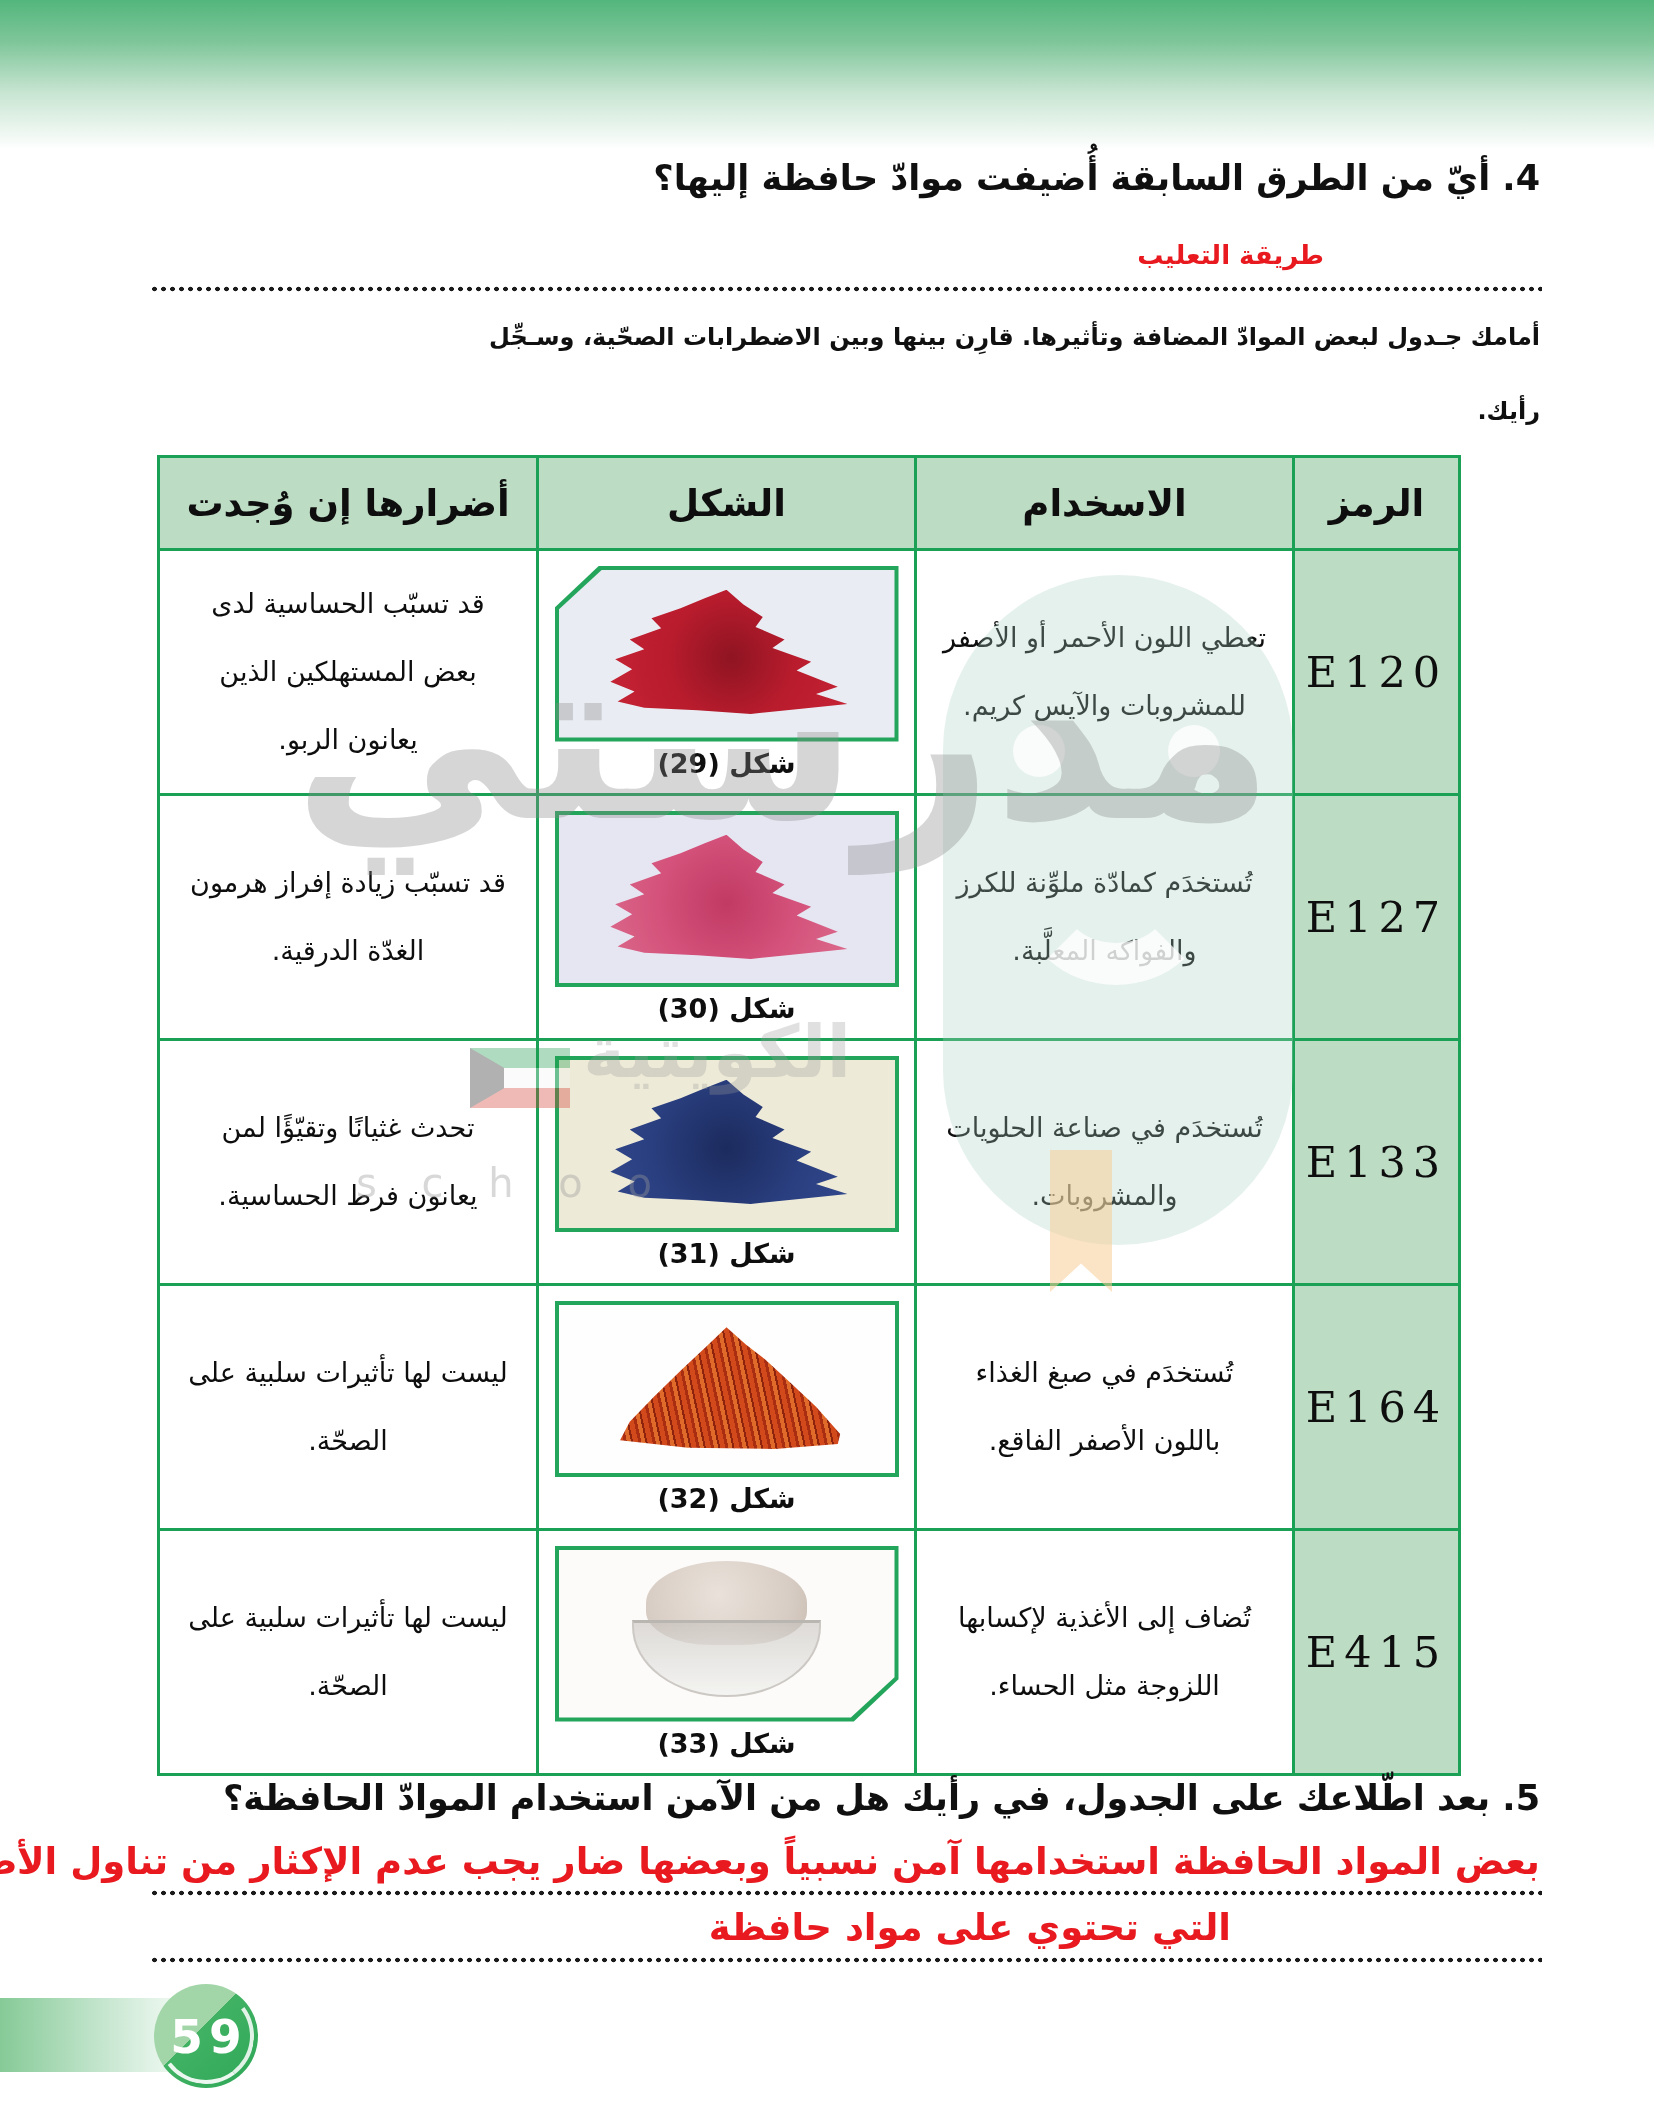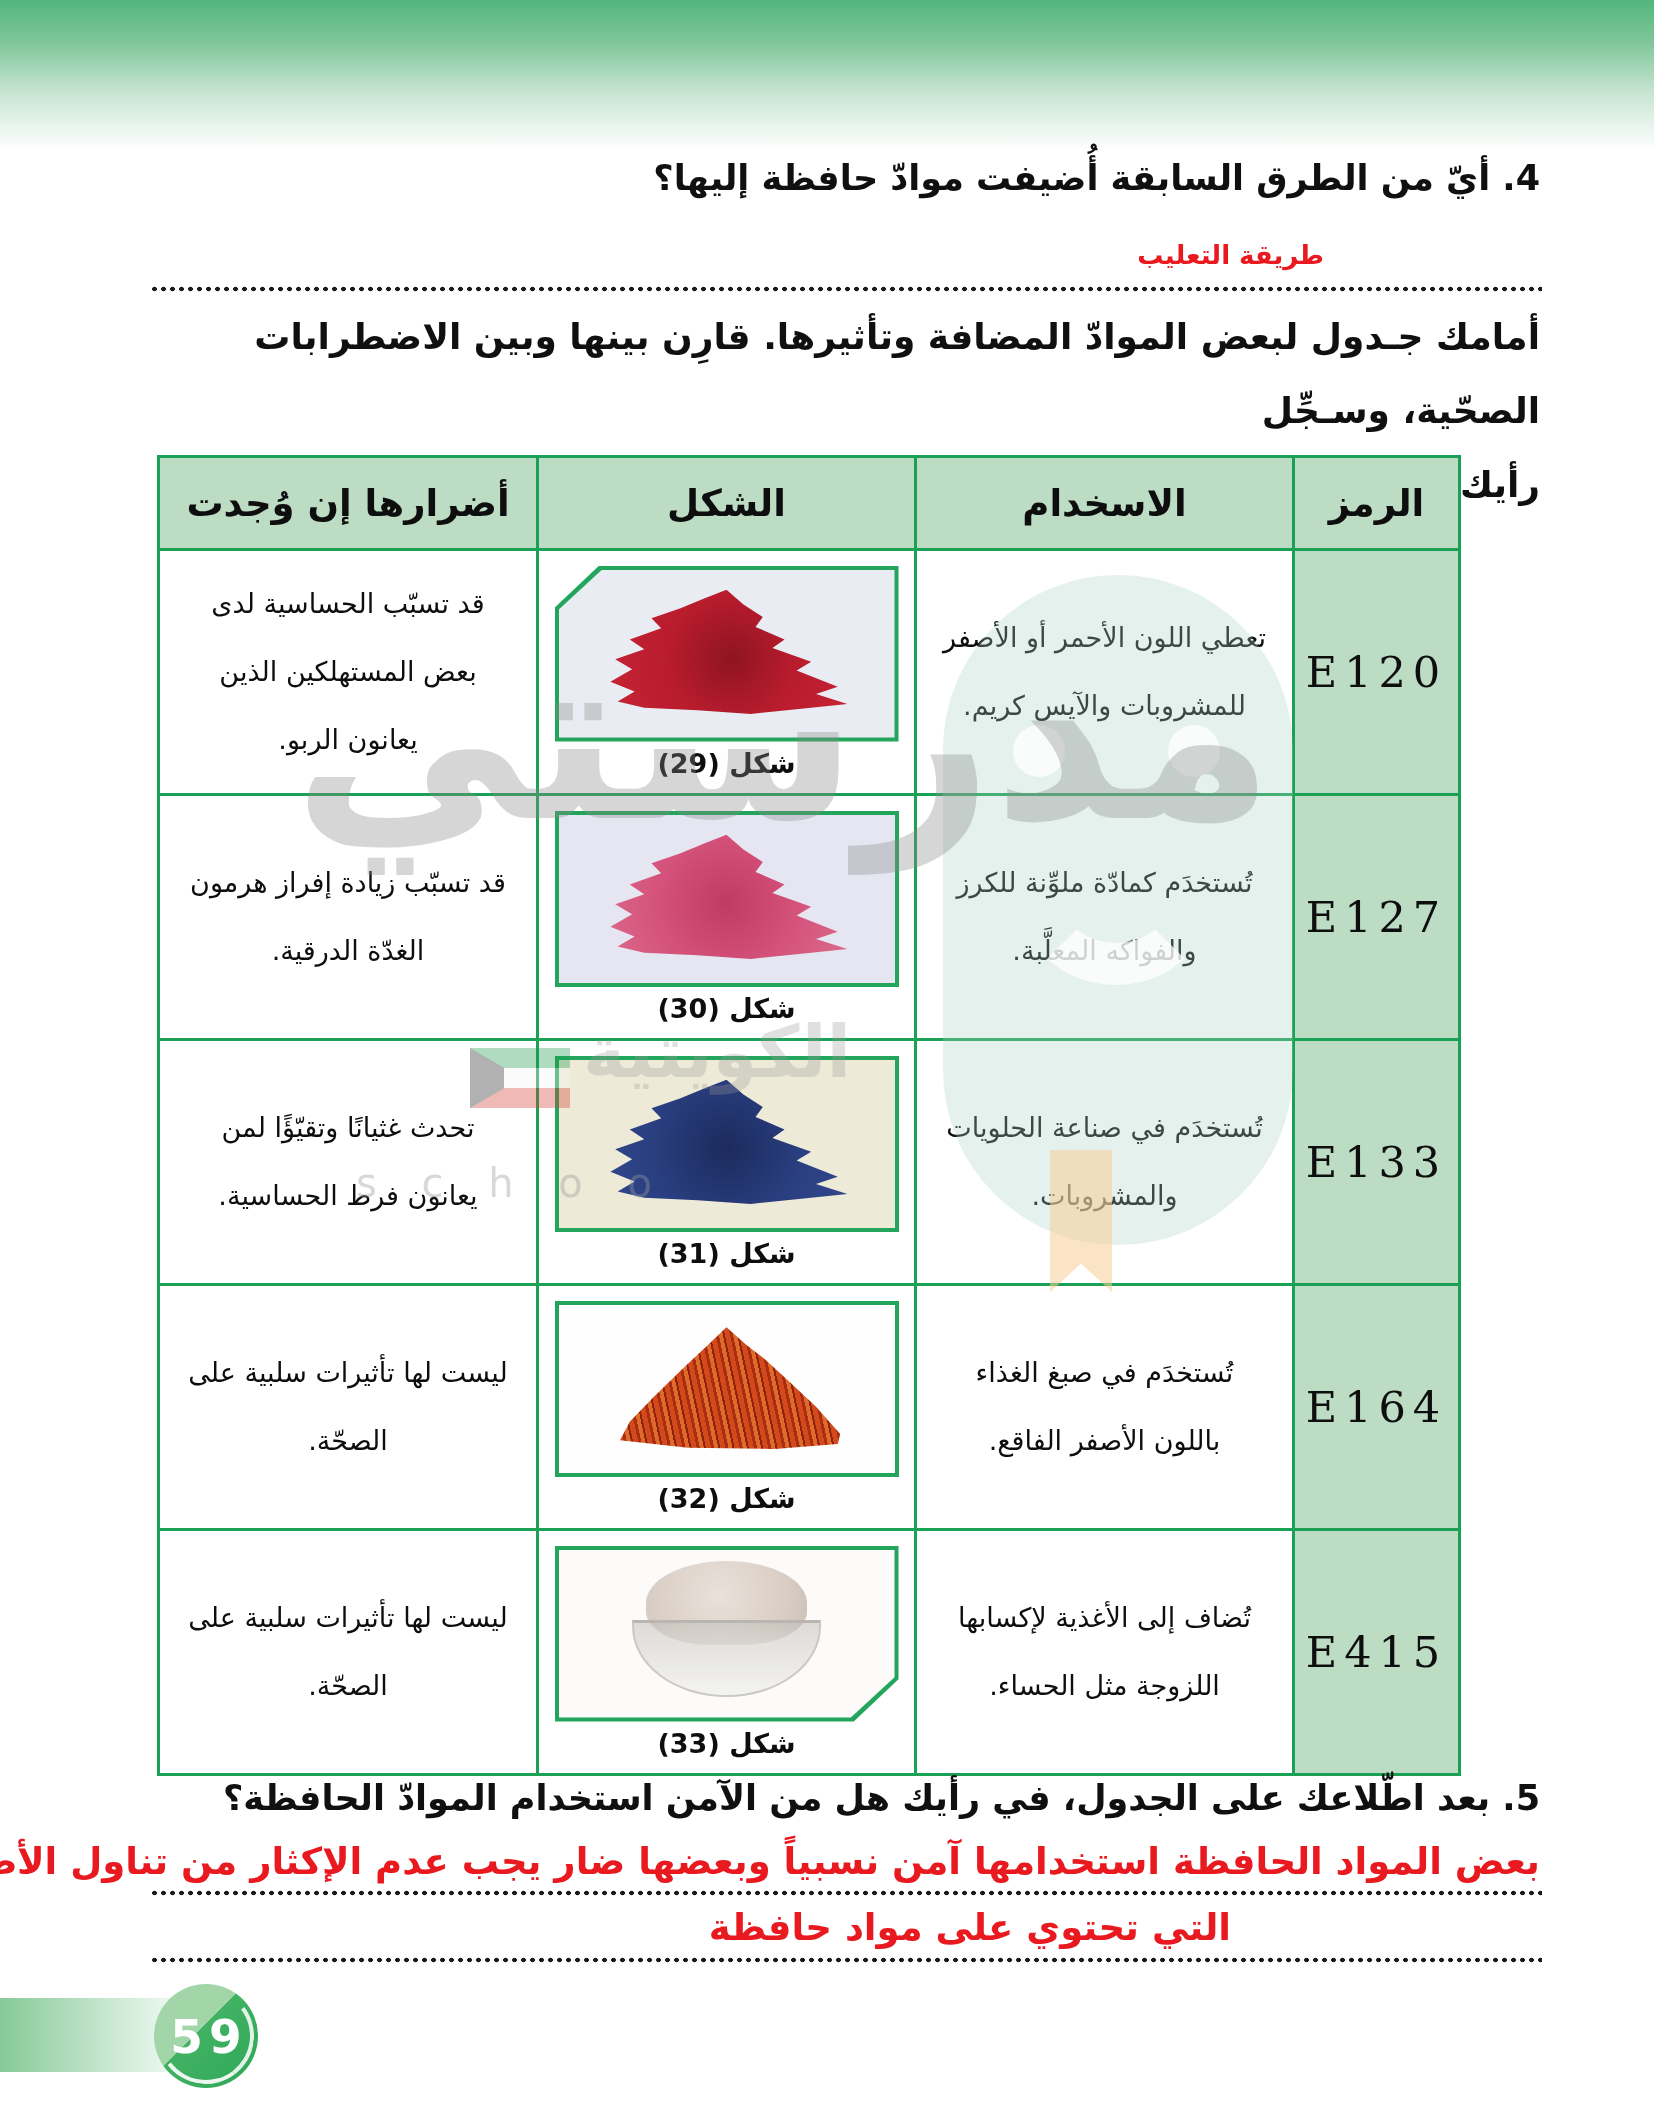--- a/index.html
+++ b/index.html
@@ -15,21 +15,21 @@
   .question{
     position:absolute;right:114px;font-size:35px;font-weight:bold;
     direction:rtl;text-align:right;color:#101010;letter-spacing:0;
   }
   .red-answer{
     position:absolute;font-size:26px;font-weight:bold;color:#e8191f;
     direction:rtl;white-space:nowrap;
   }
   .intro{
     position:absolute;top:300px;left:114px;right:114px;direction:rtl;
-    text-align:right;font-size:36px;font-weight:bold;line-height:74px;color:#101010;
+    text-align:right;font-size:24px;font-weight:bold;line-height:74px;color:#101010;
   }
   .dotted{
     position:absolute;height:6px;left:150px;right:112px;
     background:radial-gradient(circle,#1b1b1b 2.1px,transparent 2.6px) left center / 9px 6px repeat-x;
   }
   
   table.addtbl{
     position:absolute;top:455px;left:157px;width:1301px;
     border-collapse:collapse;direction:rtl;table-layout:fixed;
   }

